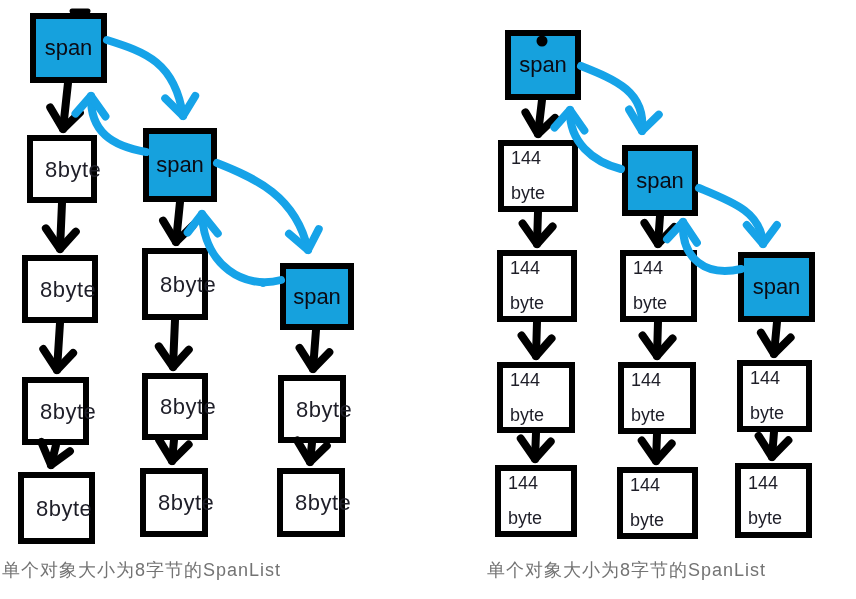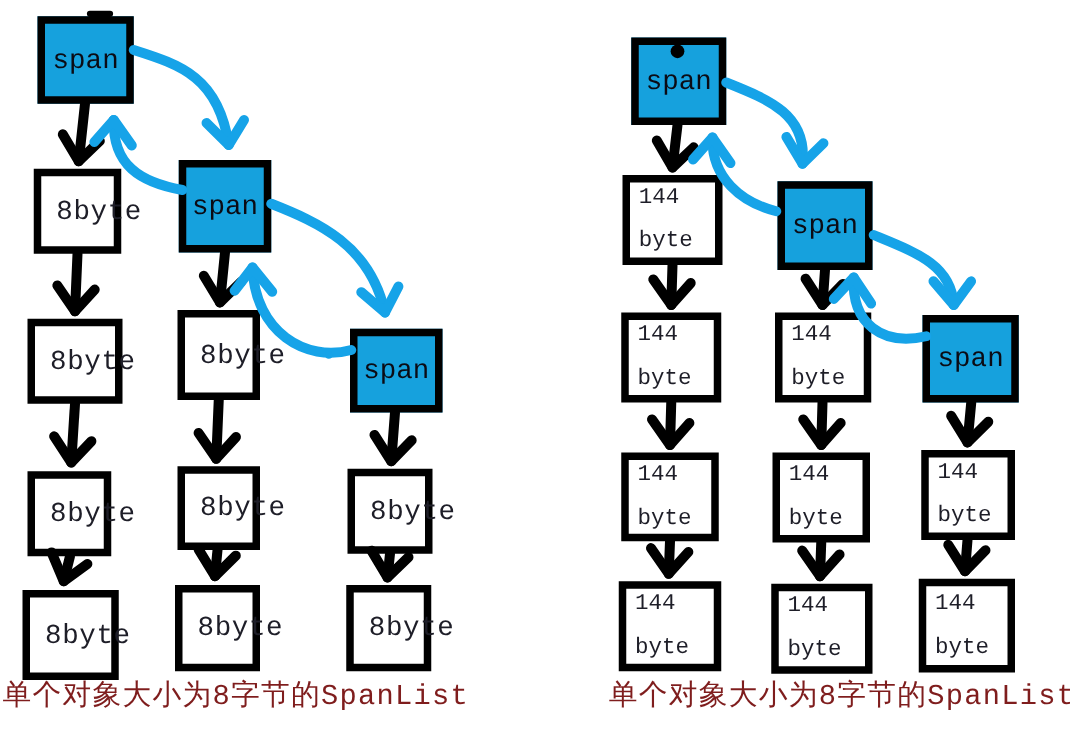--- a/index.html
+++ b/index.html
@@ -1,37 +1,37 @@
 <!DOCTYPE html>
 <html style="--background: #ffffff; --span-fill: #16a1dd; --link-blue: #16a3e8; --box-border: #000000; --arrow-black: #000000; --label-text: #1e1e28;"><head>
 <meta charset="utf-8">
 <style>
   html,body{margin:0;padding:0;background:#fff;}
   .stage{
     position:relative;width:856px;height:599px;overflow:hidden;
     background:var(--background,#ffffff);
-    font-family:Liberation Mono, monospace;
+    font-family:Liberation Sans, sans-serif;
   }
   .box{
     position:absolute;box-sizing:border-box;
     border:6px solid var(--box-border,#000);
     background:#ffffff;
     display:flex;align-items:center;
     color:var(--label-text,#1e1e28);
   }
   .box .lbl{white-space:pre-line;}
   .obj .lbl{font-size:22px;line-height:29px;padding-left:12px;letter-spacing:0.5px;}
   .obj2 .lbl{font-size:18px;line-height:35px;padding-left:7px;}
   .span-box{background:var(--span-fill,#16a1dd);justify-content:center;}
   .span-box .lbl{font-size:22px;color:#0b0b14;}
   .arrow-layer{position:absolute;left:0;top:0;pointer-events:none;}
   .blk{stroke:var(--arrow-black,#000);fill:none;stroke-width:8;stroke-linecap:round;}
   .blu{stroke:var(--link-blue,#16a3e8);fill:none;stroke-width:8;stroke-linecap:round;}
   .caption{
-    position:absolute;top:540px;font-size:23px;color:#7f1d1d;
+    position:absolute;top:558px;font-size:18px;color:#737373;
     white-space:nowrap;letter-spacing:1px;
   }
   .caption-left{left:2px;}
   .caption-right{left:487px;}
 </style>
 </head>
 <body>
 
 <div class="stage">
 

